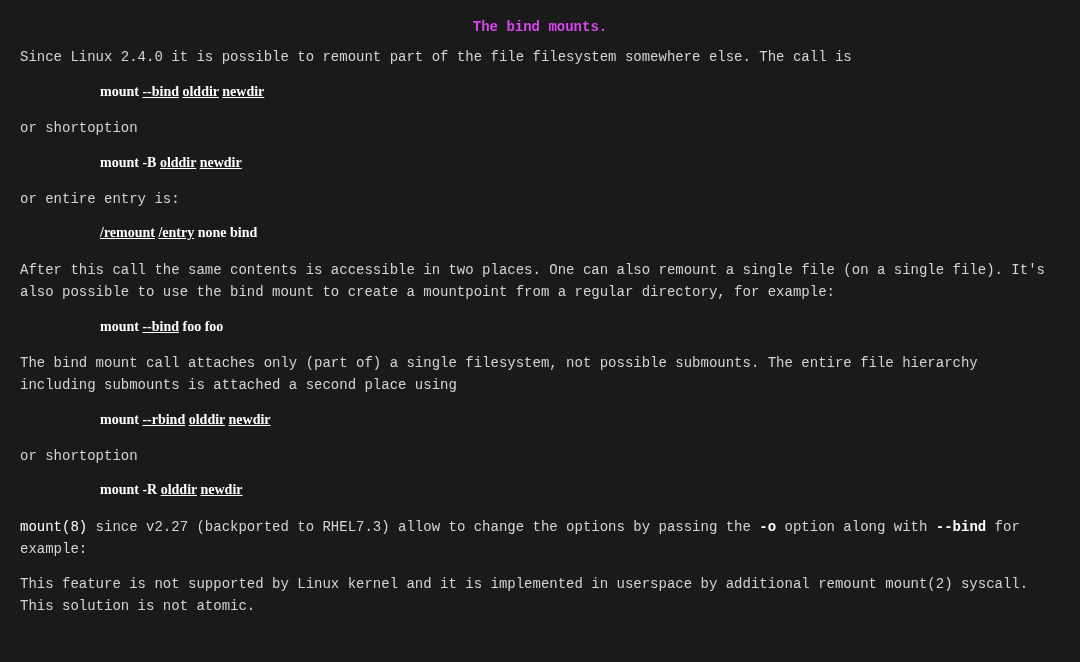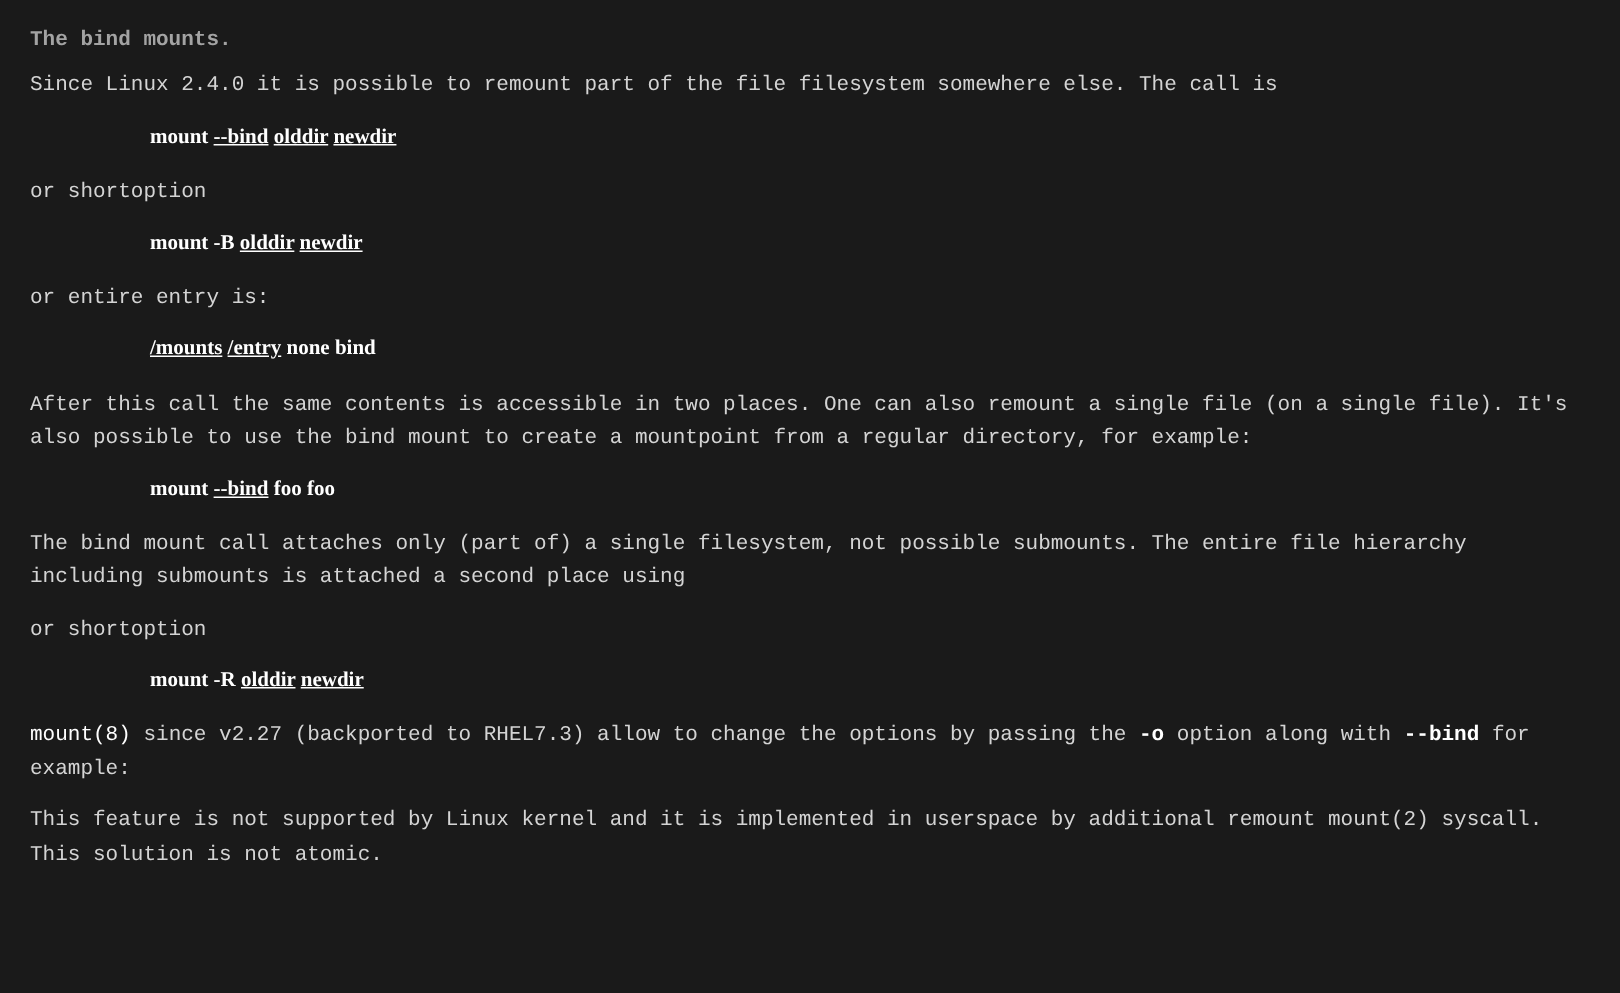--- a/index.html
+++ b/index.html
@@ -46,22 +46,23 @@
       font-family: Liberation Serif, serif;
     }
 
     .inline-code {
       font-weight: bold;
       color: #ffffff;
     }
 
     .section-title {
       font-weight: bold;
-      color: #a3a3a3;
+      color: #d946ef;
       margin-bottom: 8px;
+      text-align: center;
     }
   </style>
 </head>
 <body>
 
 <div class="content">
 
   <p class="section-title">The bind mounts.</p>
 
   <p>
@@ -74,31 +75,34 @@
 
   <p>or shortoption</p>
 
   <div class="code-block">
     <span class="bold">mount -B <span class="underline">olddir</span> <span class="underline">newdir</span></span>
   </div>
 
   <p>or entire entry is:</p>
 
   <div class="code-block">
-    <span class="bold"><span class="underline">/mounts</span> <span class="underline">/entry</span> none bind</span>
+    <span class="bold"><span class="underline">/remount</span> <span class="underline">/entry</span> none bind</span>
   </div>
 
   <p>After  this  call the same contents is accessible in two places.  One can also remount a single file (on a single file). It's also possible to use the bind mount to create a mountpoint from a regular directory, for example:</p>
 
   <div class="code-block">
     <span class="bold">mount <span class="underline">--bind</span> foo foo</span>
   </div>
 
   <p>The bind mount call attaches only (part of) a single filesystem, not possible submounts. The entire file hierarchy  including submounts is attached a second place using</p>
 
+  <div class="code-block">
+    <span class="bold">mount <span class="underline">--rbind</span> <span class="underline">olddir</span> <span class="underline">newdir</span></span>
+  </div>
 
   <p>or shortoption</p>
 
   <div class="code-block">
     <span class="bold">mount -R <span class="underline">olddir</span> <span class="underline">newdir</span></span>
   </div>
 
 
   <p>
     <span class="bold">mount(8)</span> since v2.27 (backported to RHEL7.3) allow to change the options by passing the <span class="inline-code">-o</span> option along with <span class="inline-code">--bind</span> for example:

